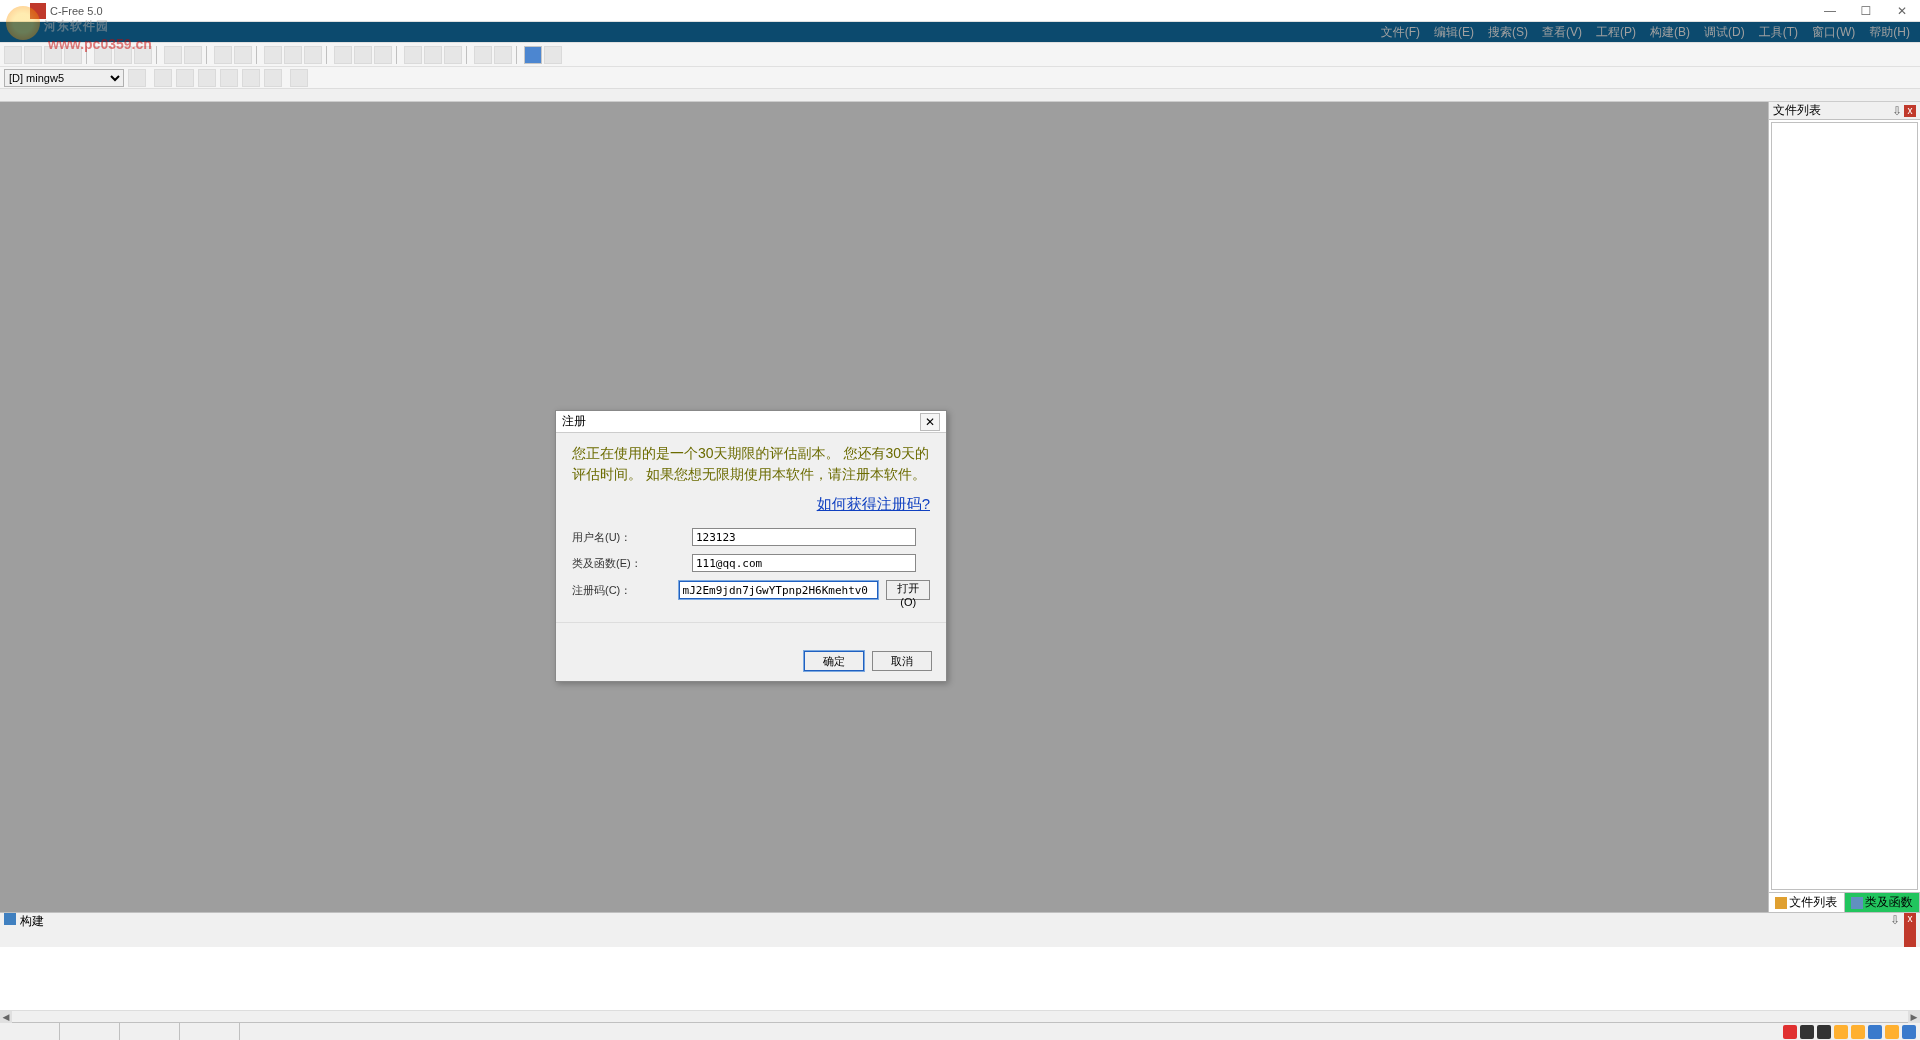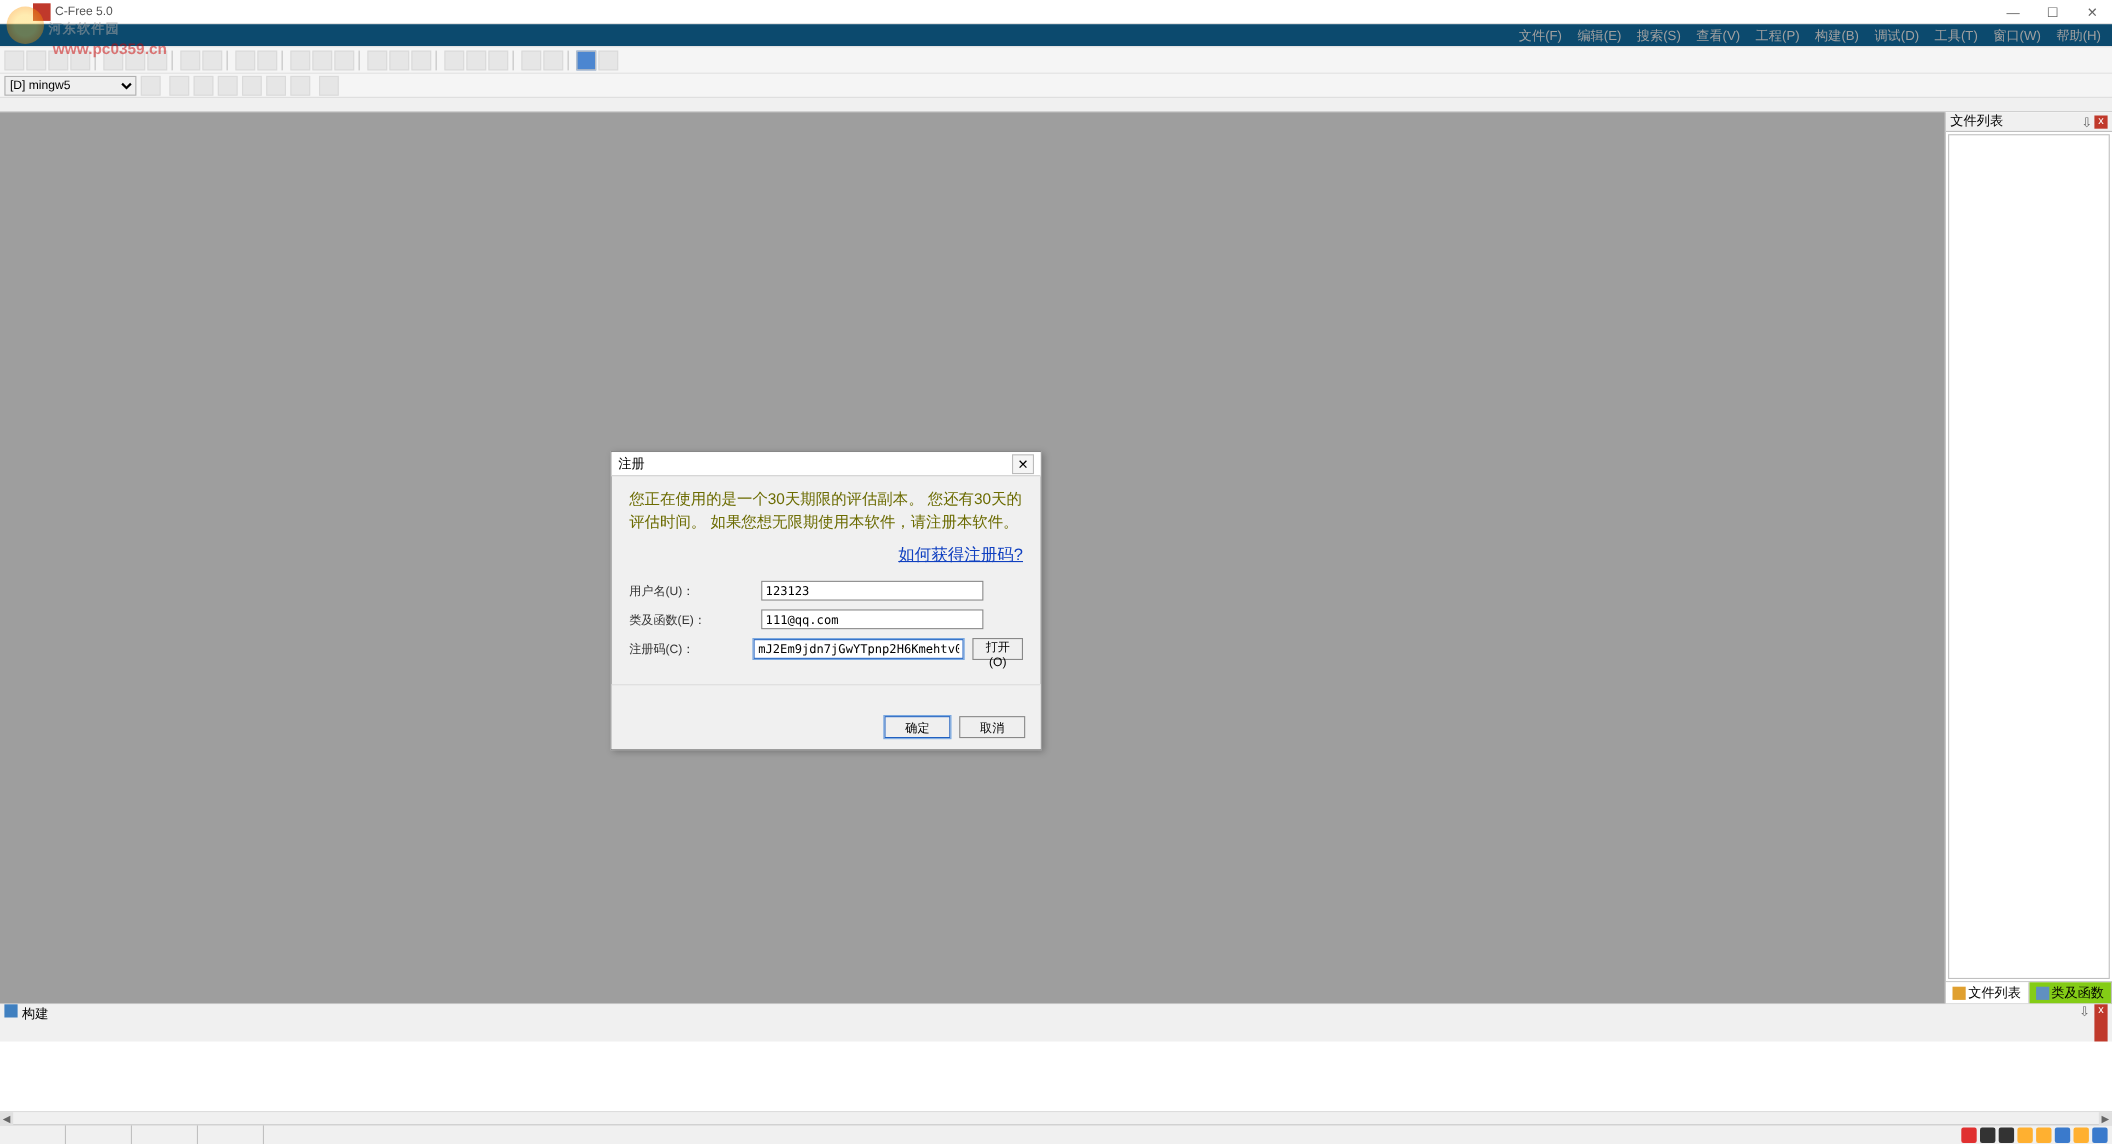--- a/index.html
+++ b/index.html
@@ -37,21 +37,21 @@
 
 .main { display: flex; height: calc(100% - 22px - 20px - 24px - 22px - 14px - 110px - 18px); }
 .editor-area { flex: 1; background: #9e9e9e; position: relative; }
 .side-panel { width: 152px; display: flex; flex-direction: column; border-left: 1px solid #c0c0c0; background: #fff; }
 .side-title { height: 18px; background: #f0f0f0; border-bottom: 1px solid #c0c0c0; display: flex; align-items: center; padding: 0 4px; font-size: 11px; }
 .side-title .sp { flex: 1; }
 .side-title .pin { width: 12px; cursor: pointer; color: #666; }
 .side-title .close { width: 12px; background: #c0392b; color: #fff; text-align: center; cursor: pointer; font-size: 10px; line-height: 12px; }
 .side-body { flex: 1; background: #fff; border: 1px solid #c0c0c0; margin: 2px; }
 .side-tabs { height: 20px; display: flex; border-top: 1px solid #c0c0c0; }
-.side-tab { flex: 1; display: flex; align-items: center; justify-content: center; gap: 2px; font-size: 11px; cursor: pointer; background: #84cc16; border-right: 1px solid #c0c0c0; }
+.side-tab { flex: 1; display: flex; align-items: center; justify-content: center; gap: 2px; font-size: 11px; cursor: pointer; background: #22c55e; border-right: 1px solid #c0c0c0; }
 .side-tab.active { background: #fff; }
 .side-tab .ticon { width: 12px; height: 12px; background: #e0a030; }
 .side-tab:nth-child(2) .ticon { background: #6090c0; }
 
 
 .bottom-panel { height: 110px; border-top: 1px solid #c0c0c0; display: flex; flex-direction: column; background: #fff; }
 .bottom-title { height: 34px; background: #f0f0f0; display: flex; padding: 0 4px; font-size: 11px; }
 .bottom-title .bicon { width: 12px; height: 12px; background: #4080c0; margin-right: 4px; }
 .bottom-title .sp { flex: 1; }
 .bottom-body { flex: 1; background: #fff; overflow: auto; }
@@ -70,21 +70,21 @@
 .dialog { position: absolute; left: 555px; top: 308px; width: 392px; background: #f0f0f0; border: 1px solid #888; box-shadow: 2px 2px 6px rgba(0,0,0,0.25); z-index: 100; }
 .dlg-title { height: 22px; background: #fff; border-bottom: 1px solid #ccc; display: flex; align-items: center; padding: 0 6px; font-size: 12px; }
 .dlg-title .sp { flex: 1; }
 .dlg-close { width: 20px; height: 18px; display: flex; align-items: center; justify-content: center; border: 1px solid #bbb; background: #f5f5f5; cursor: pointer; font-family: sans-serif; }
 .dlg-body { padding: 10px 16px 14px 16px; }
 .dlg-msg { color: #6b6b00; font-size: 14px; line-height: 1.5; margin-bottom: 10px; }
 .dlg-link { text-align: right; margin-bottom: 14px; }
 .dlg-link a { color: #1040c0; text-decoration: underline; font-size: 15px; cursor: pointer; margin-top: 44px; }
 .dlg-row { display: flex; align-items: center; margin-bottom: 8px; }
 .dlg-row label { width: 120px; font-size: 11px; color: #333; }
-.dlg-row input[type=text] { width: 202px; height: 18px; border: 1px solid #888; padding: 4px 3px; font-size: 11px; font-family: monospace; }
+.dlg-row input[type=text] { width: 224px; height: 18px; border: 1px solid #888; padding: 4px 3px; font-size: 11px; font-family: monospace; }
 .dlg-row input.focus { border: 1px solid #2060c0; outline: 1px solid #7aa8e0; }
 .dlg-row .open-btn { margin-left: 8px; height: 20px; padding: 0 4px; border: 1px solid #888; background: #efefef; font-size: 11px; cursor: pointer; }
 .dlg-btns { display: flex; justify-content: flex-end; gap: 8px; padding: 8px 14px 10px 14px; border-top: 1px solid #ddd; background: #f0f0f0; }
 .dlg-btn { width: 60px; height: 20px; border: 1px solid #888; background: #efefef; font-size: 11px; cursor: pointer; margin-top: 20px; }
 .dlg-btn.primary { border: 1px solid #2060c0; outline: 1px solid #7aa8e0; }
 </style>
 </head>
 <body>
 
 <div class="watermark">

